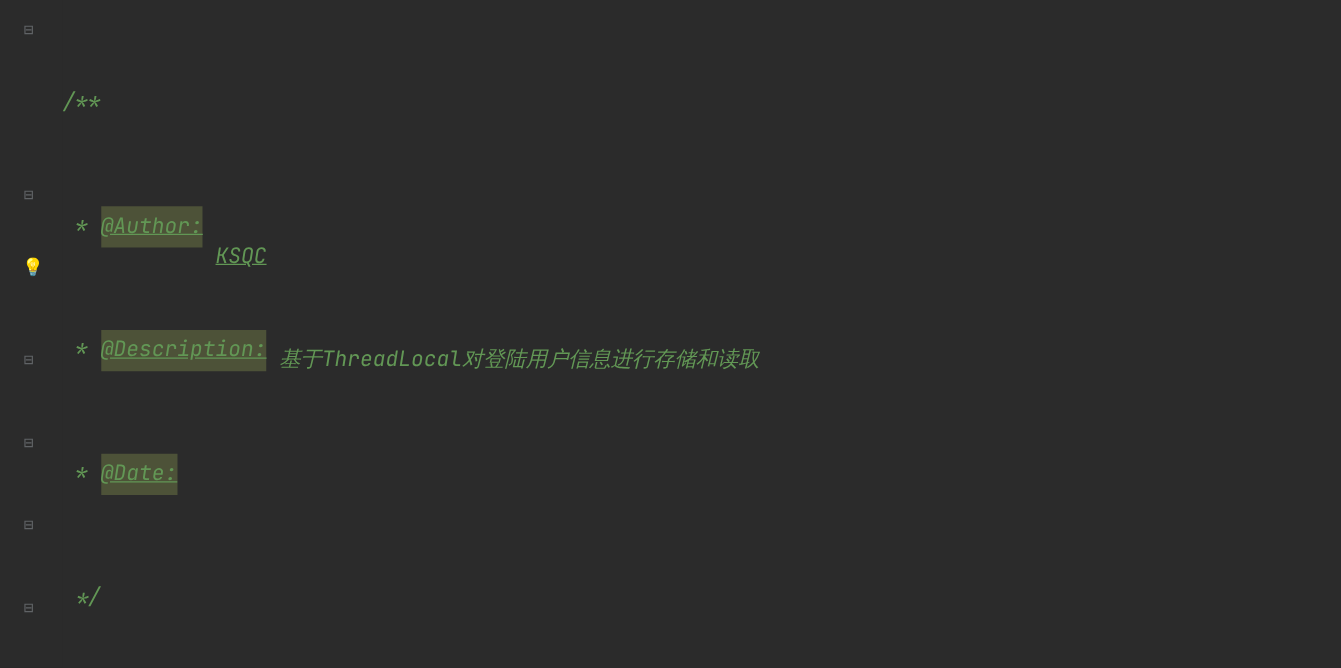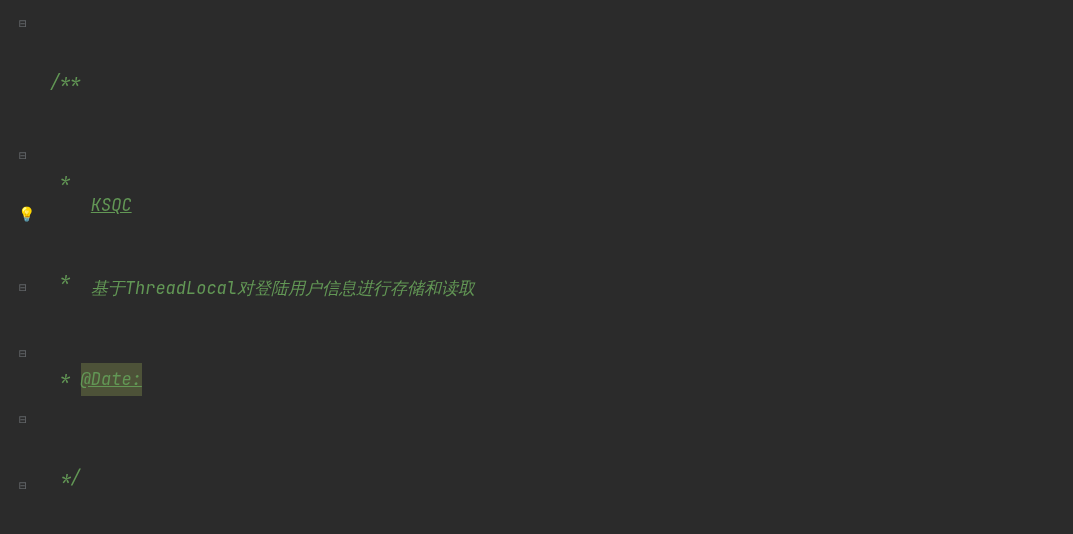--- a/index.html
+++ b/index.html
@@ -100,22 +100,22 @@
         <span class="fold-icon"></span>
       </div>
     <div class="gutter-row"></div>
     <div class="gutter-row">
         <span class="fold-icon"></span>
       </div>
     <div class="gutter-row"></div>
   </div>
   <div class="code">
     <div class="code-line"><span class="doc-comment">/**</span></div>
-    <div class="code-line"><span class="doc-comment"> * </span><span class="doc-comment"> </span><span class="doc-link">KSQC</span></div>
-    <div class="code-line"><span class="doc-comment"> * </span><span class="doc-comment"> </span><span class="doc-text">基于ThreadLocal对登陆用户信息进行存储和读取</span></div>
+    <div class="code-line"><span class="doc-comment"> * </span><span class="doc-tag">@Author:</span><span class="doc-comment"> </span><span class="doc-link">KSQC</span></div>
+    <div class="code-line"><span class="doc-comment"> * </span><span class="doc-tag">@Description:</span><span class="doc-comment"> </span><span class="doc-text">基于ThreadLocal对登陆用户信息进行存储和读取</span></div>
     <div class="code-line"><span class="doc-comment"> * </span><span class="doc-tag">@Date:</span><span class="doc-comment"> </span></div>
     <div class="code-line"><span class="doc-comment"> */</span></div>
     
     
     
     
     
     
     
     

